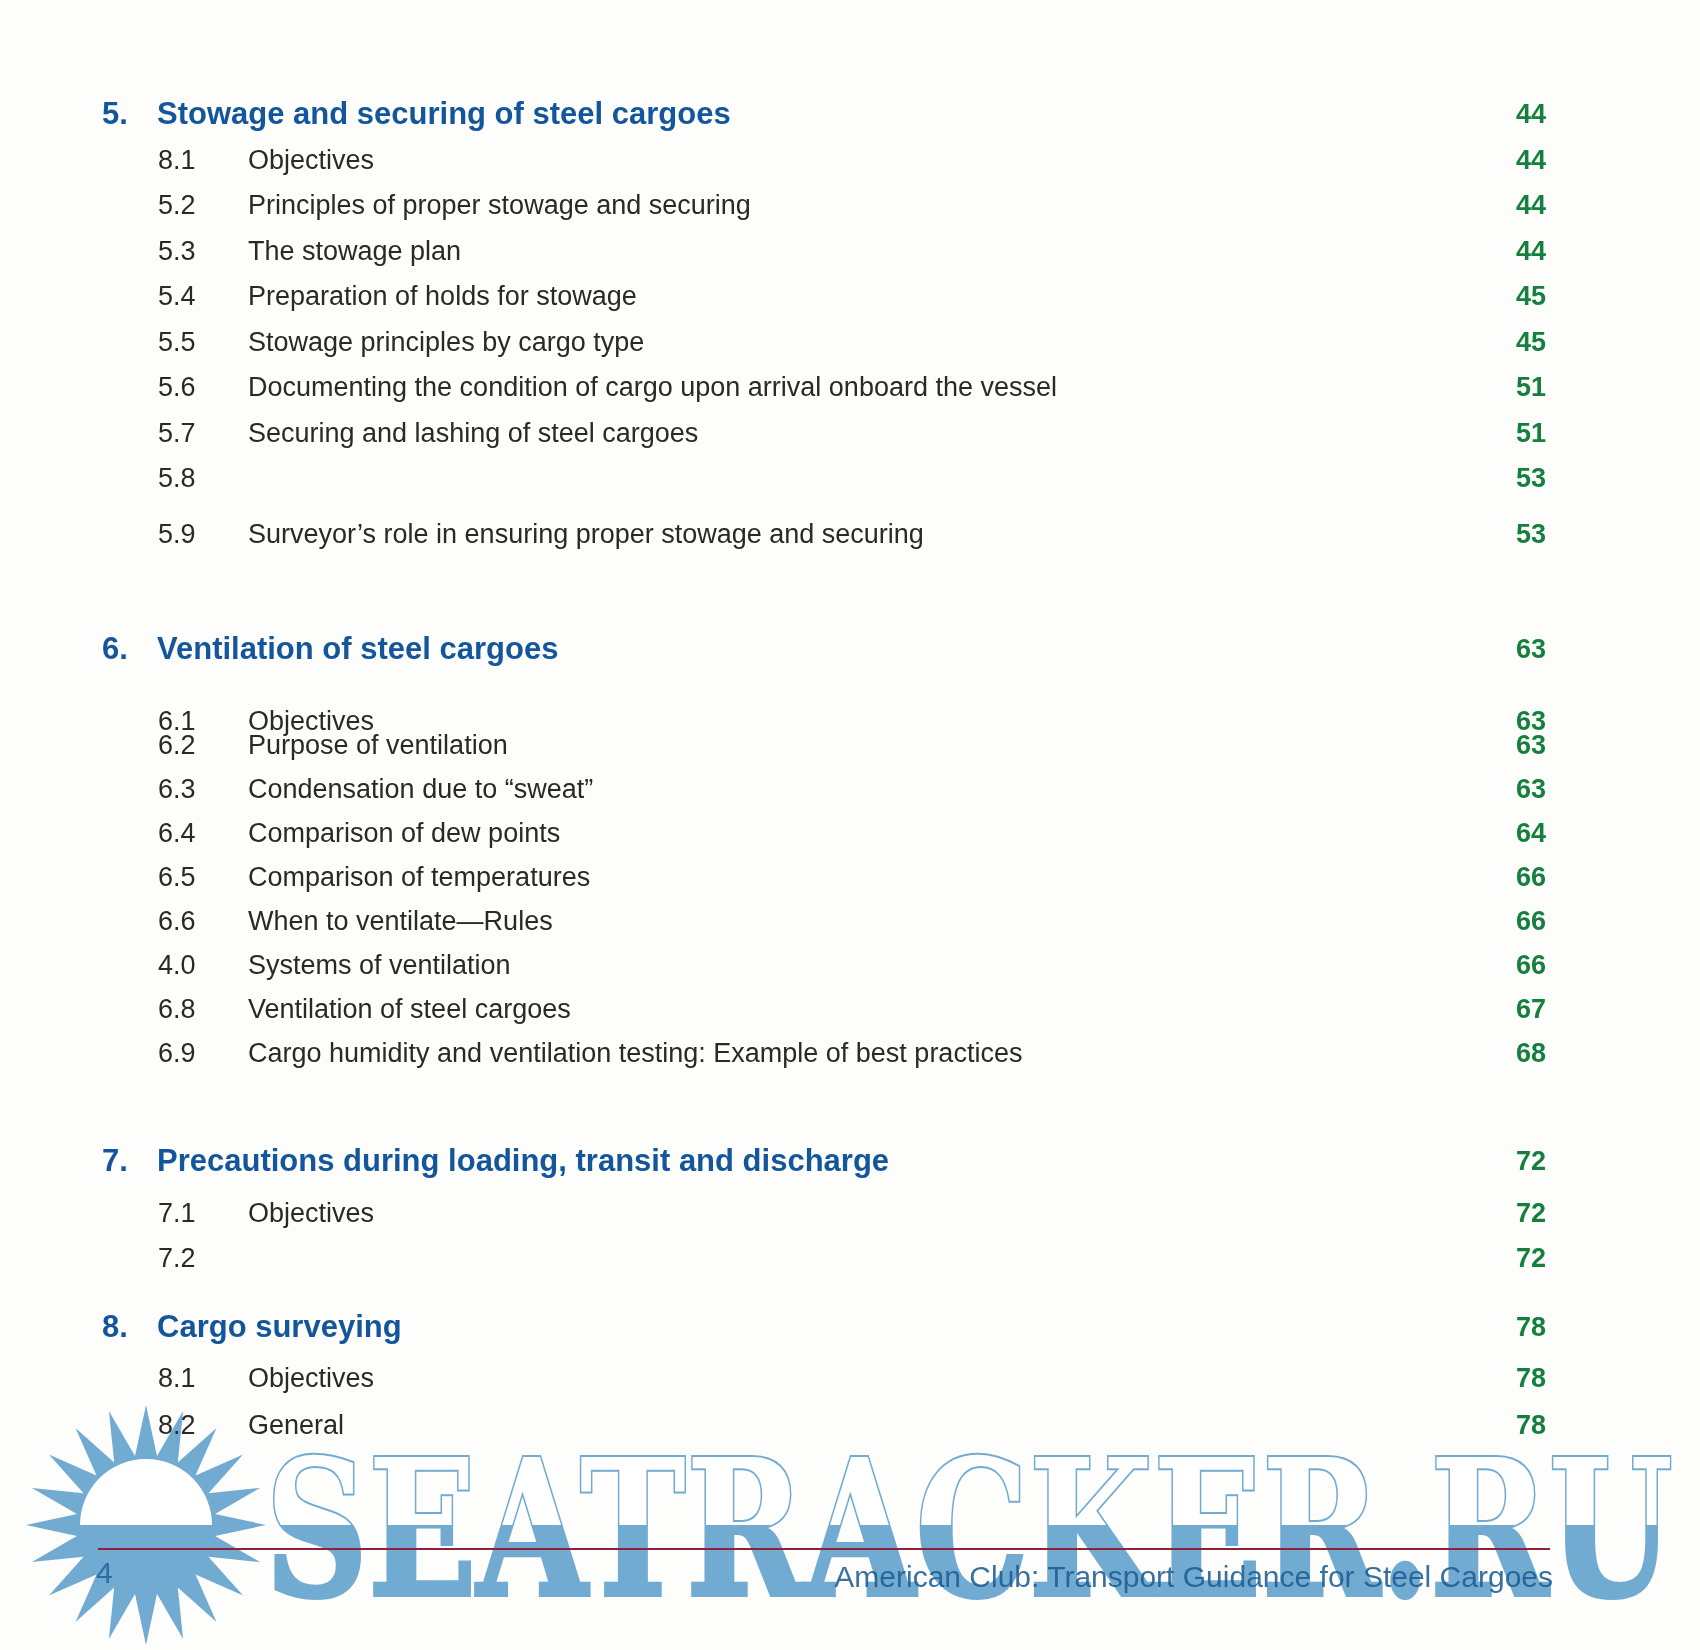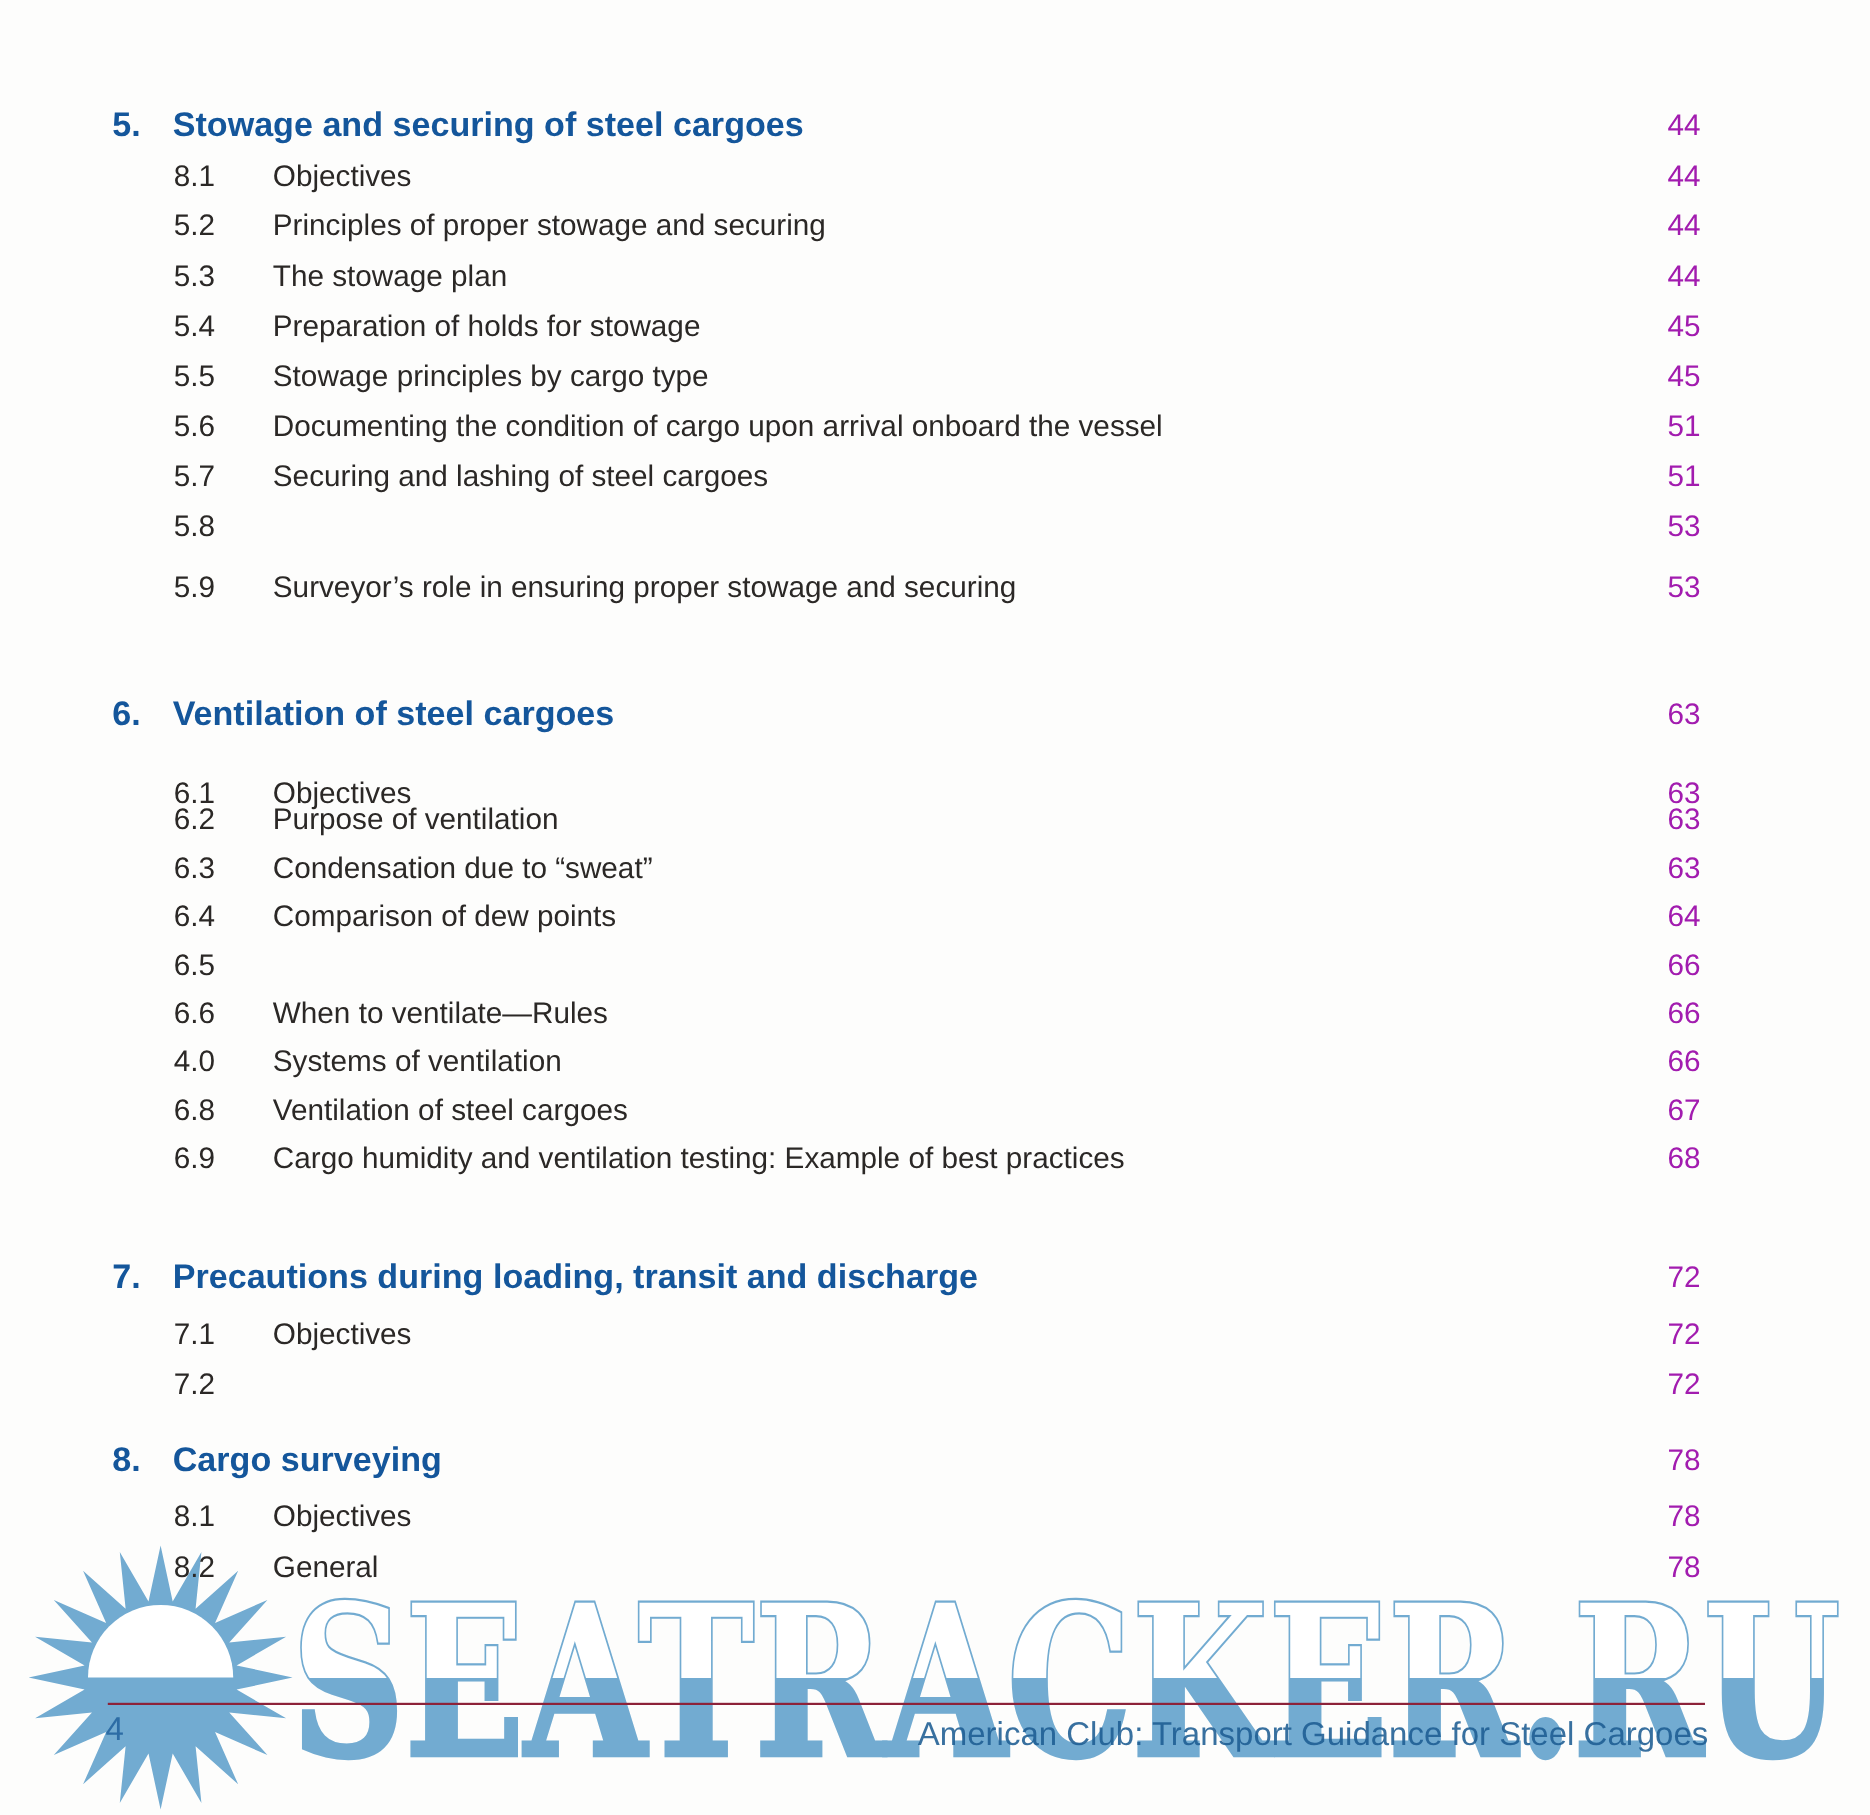--- a/index.html
+++ b/index.html
@@ -17,21 +17,21 @@
     z-index:2;white-space:nowrap;
   }
   .hrow{font-size:31px;font-weight:bold;color:#14569B;}
   .irow{font-size:27px;color:#2B2826;}
   .hnum{position:absolute;left:102px;}
   .htitle{position:absolute;left:157px;}
   .inum{position:absolute;left:158px;}
   .ititle{position:absolute;left:248px;}
   .pg{
     position:absolute;right:154px;
-    font-weight:normal;color:#a21caf;font-size:27px;
+    font-weight:bold;color:#15803d;font-size:27px;
   }
   
   .wm{position:absolute;left:0;top:1395px;width:1700px;height:255px;z-index:1;}
   
   .footer-rule{
     position:absolute;left:98px;top:1548px;width:1452px;height:2px;
     background:#8D2239;z-index:3;
   }
   .footer-pagenum{
     position:absolute;left:96px;top:1556px;
@@ -117,20 +117,21 @@
     <span class="ititle">Condensation due to “sweat”</span>
     <span class="pg">63</span>
   </div>
   <div class="irow" style="top:816px">
     <span class="inum">6.4</span>
     <span class="ititle">Comparison of dew points</span>
     <span class="pg">64</span>
   </div>
   <div class="irow" style="top:860px">
     <span class="inum">6.5</span>
+    <span class="ititle">Comparison of temperatures</span>
     <span class="pg">66</span>
   </div>
   <div class="irow" style="top:904px">
     <span class="inum">6.6</span>
     <span class="ititle">When to ventilate—Rules</span>
     <span class="pg">66</span>
   </div>
   <div class="irow" style="top:948px">
     <span class="inum">4.0</span>
     <span class="ititle">Systems of ventilation</span>

